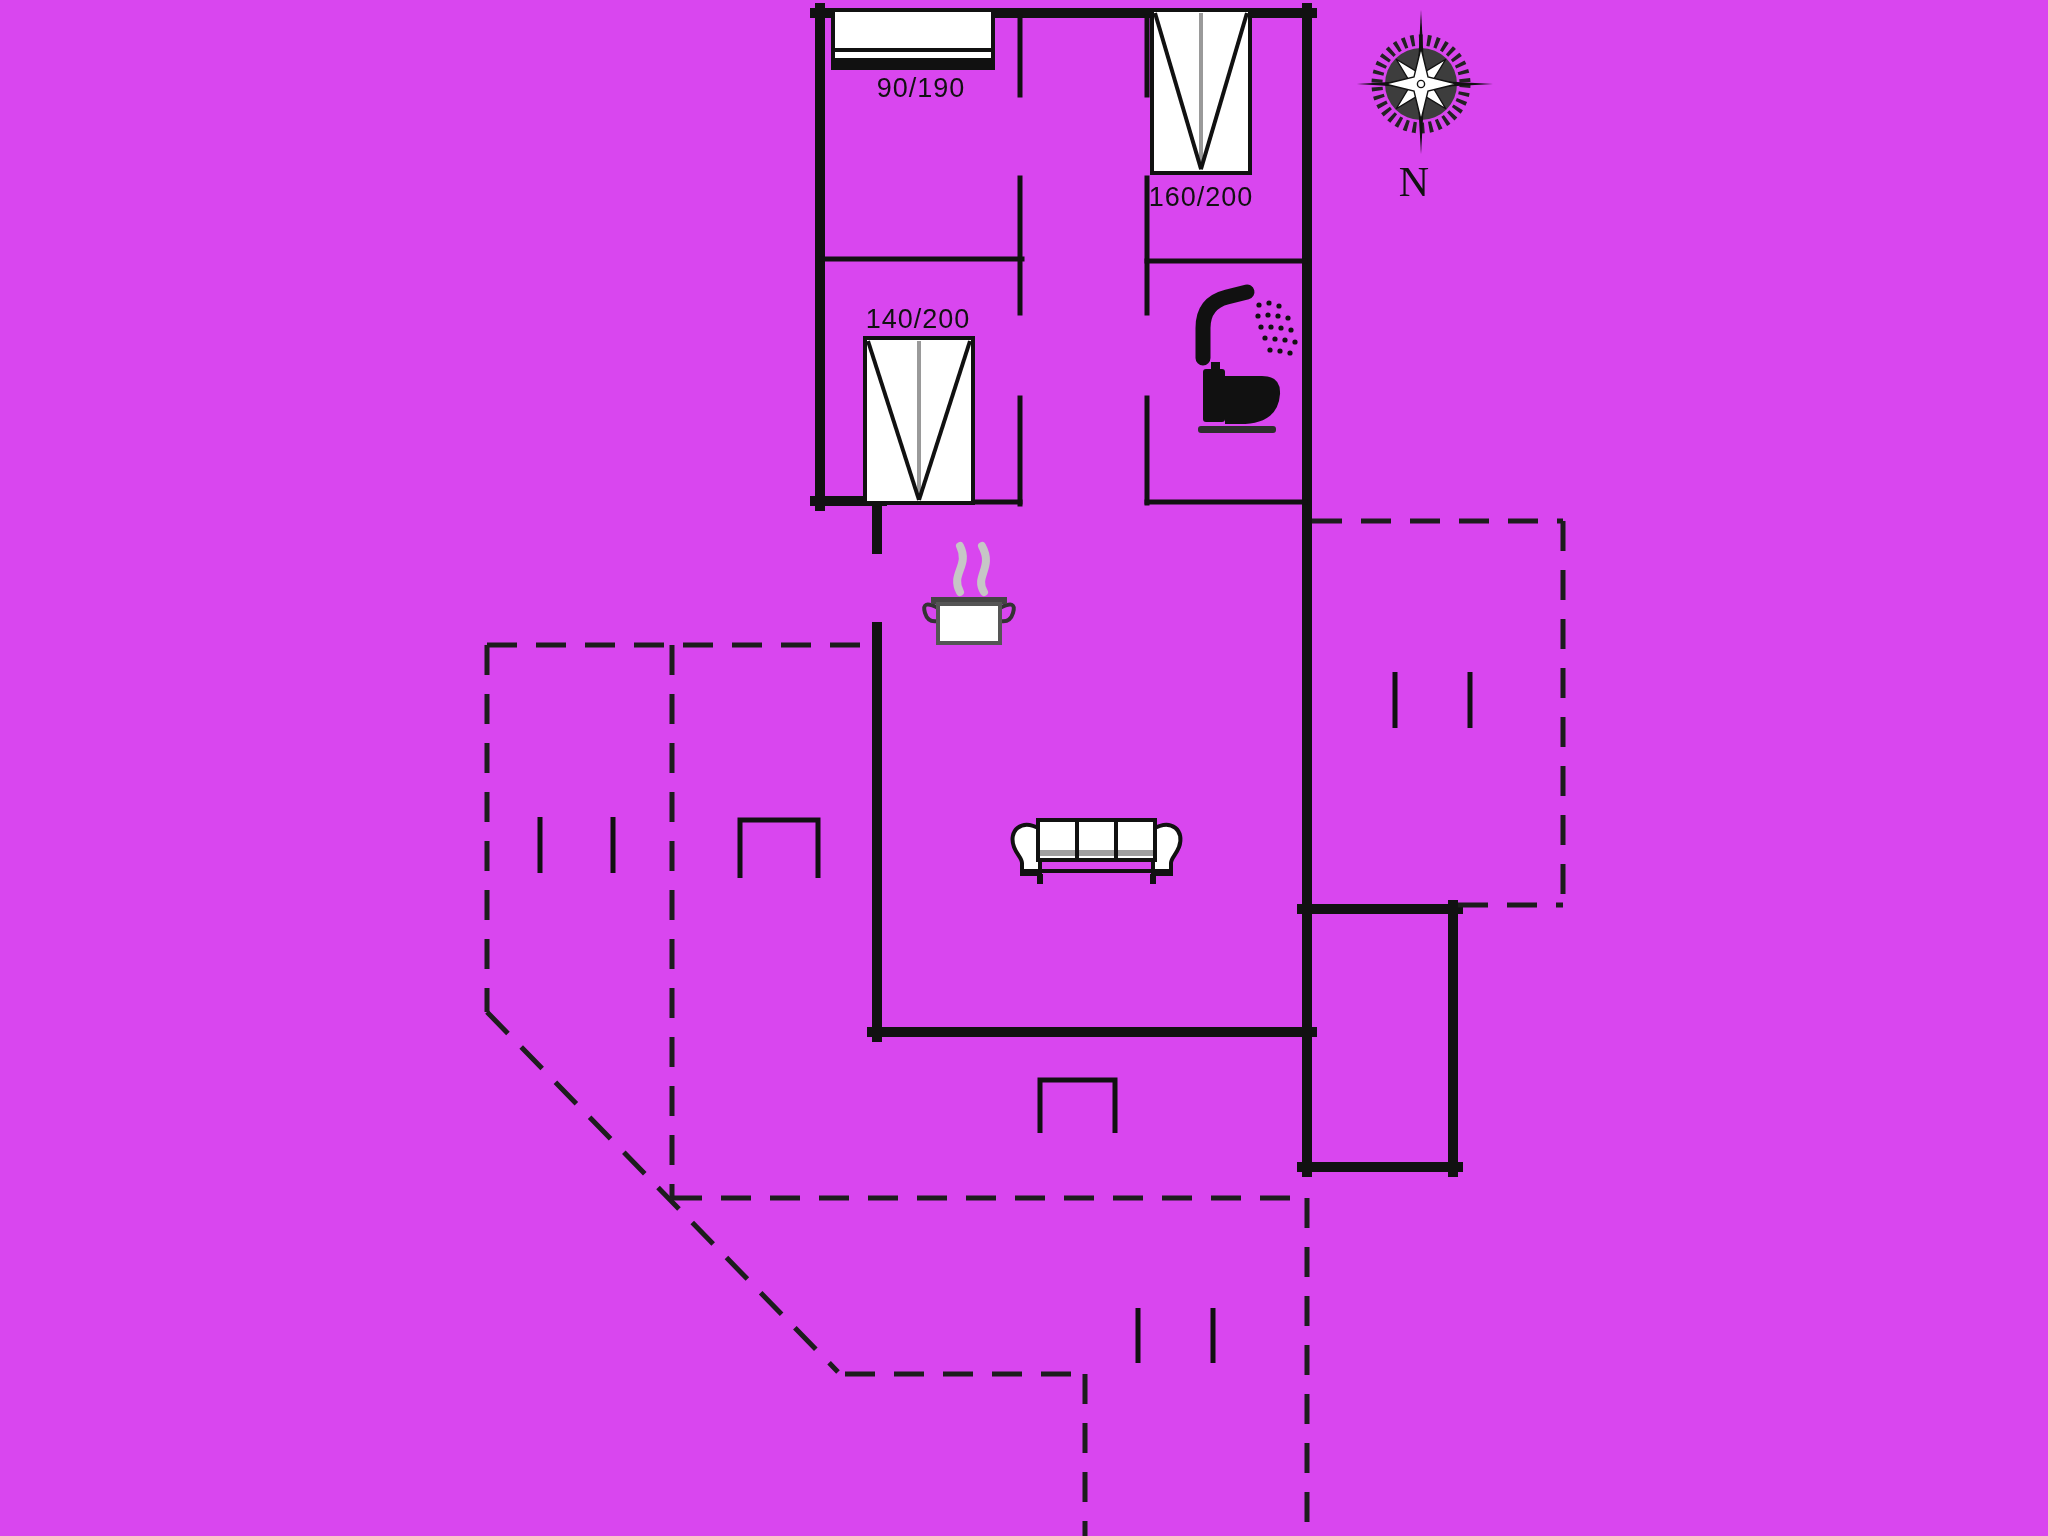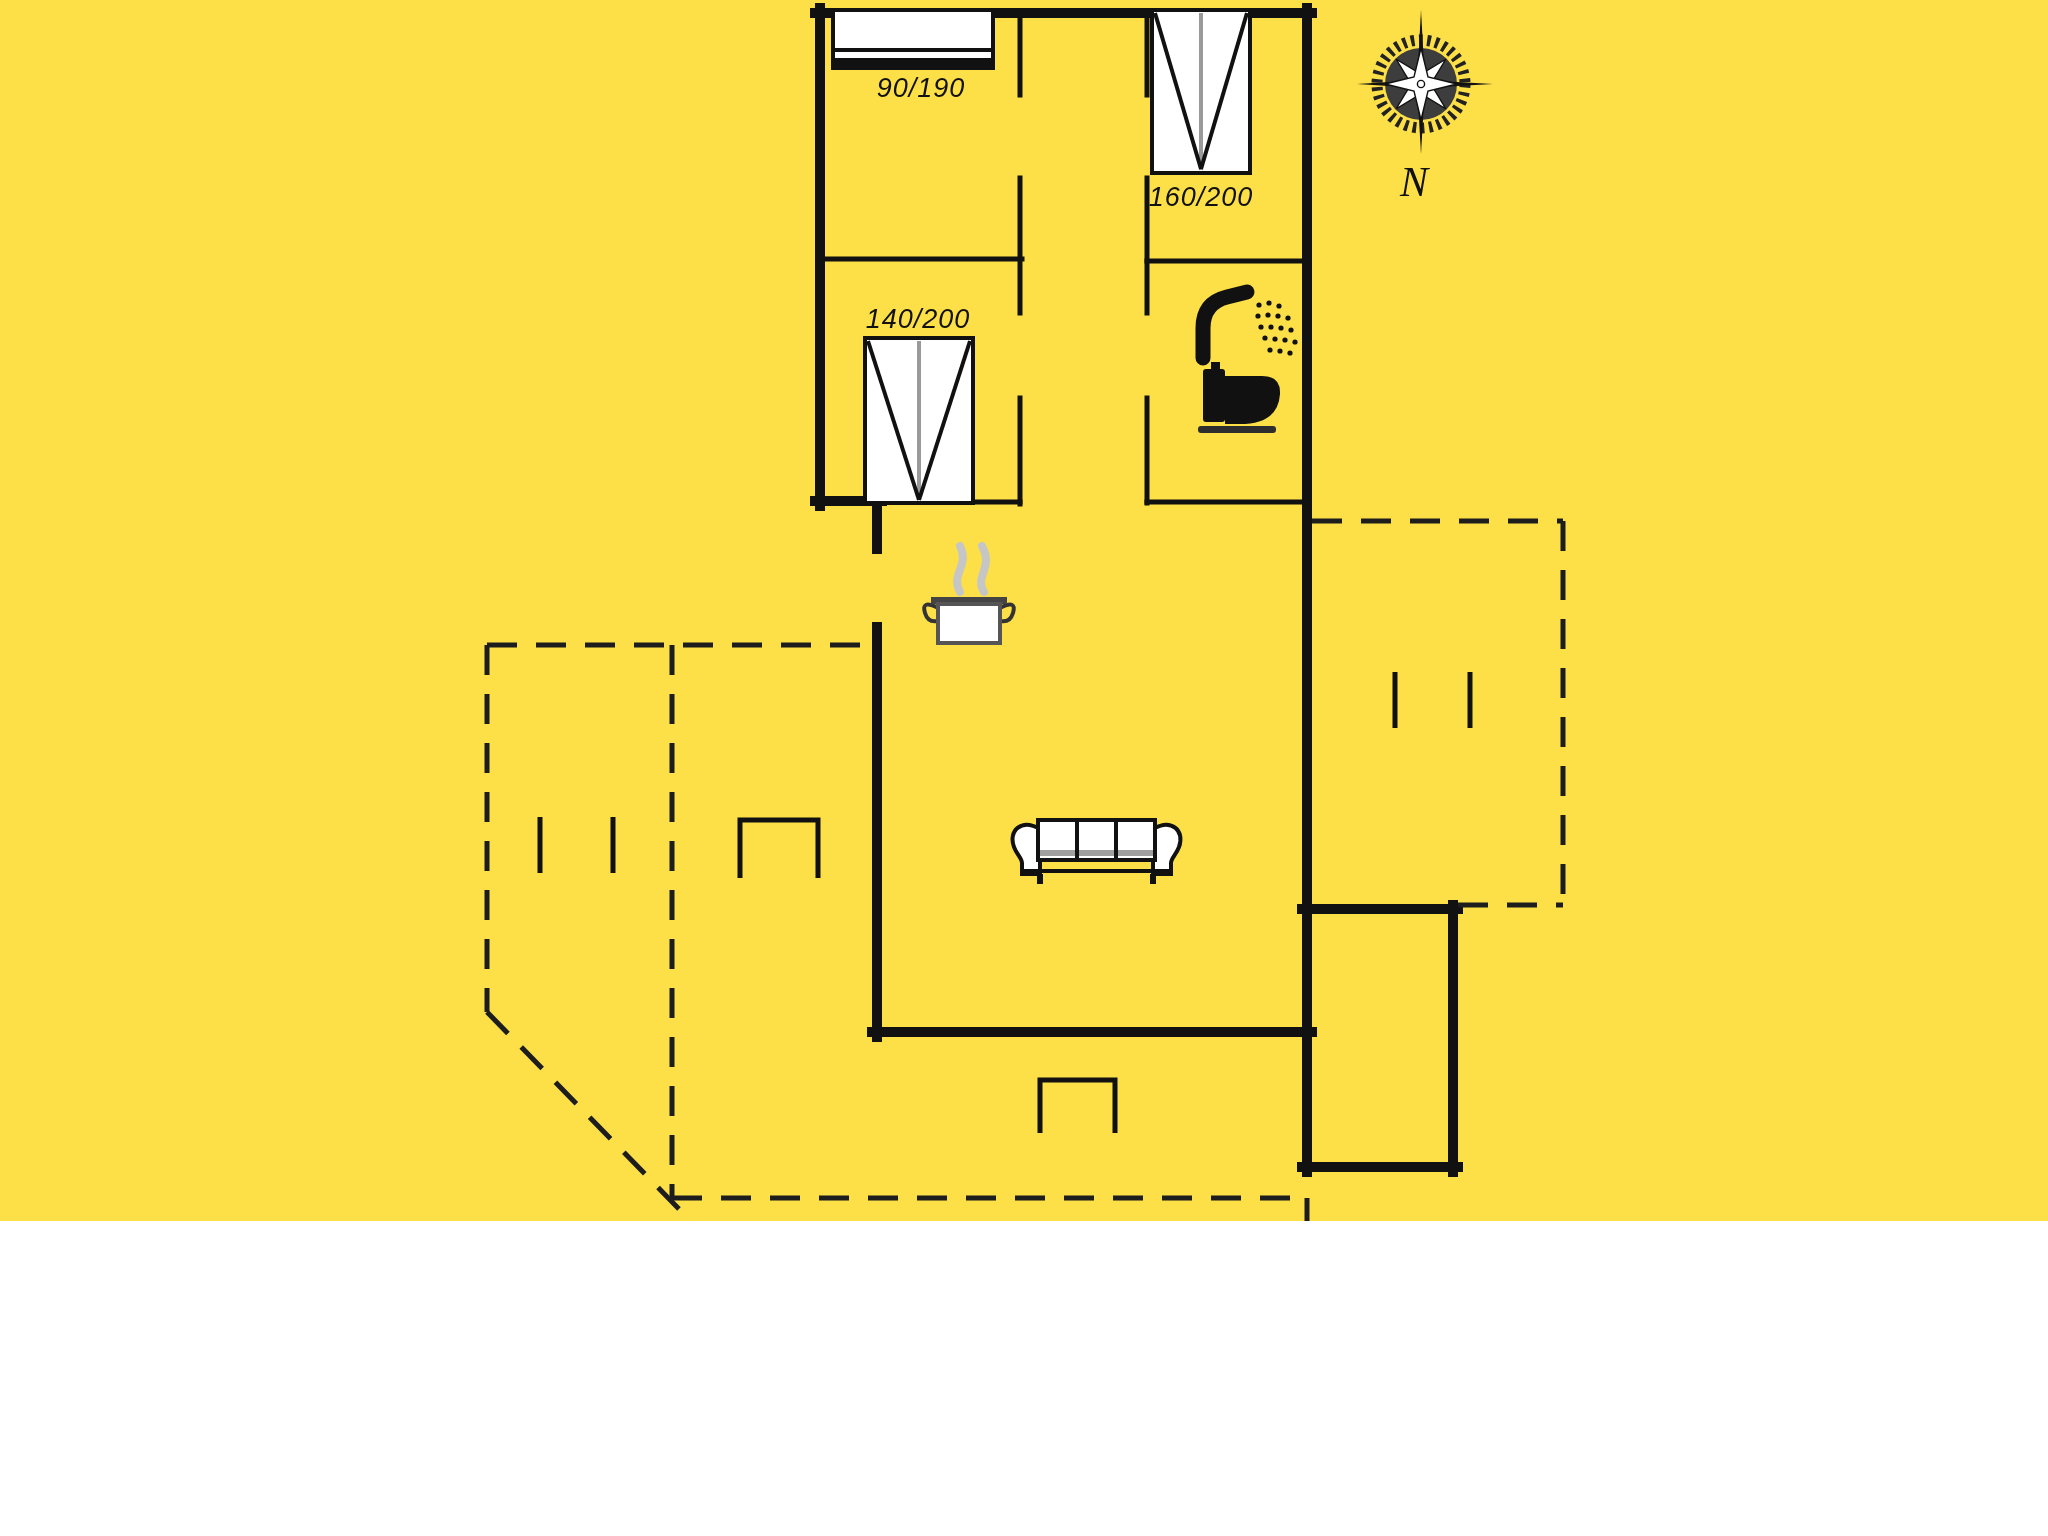--- a/index.html
+++ b/index.html
@@ -1,17 +1,17 @@
 <!DOCTYPE html>
 <html><head>
 <meta charset="utf-8">
 <style>
   html,body{margin:0;padding:0;background:#ffffff;}
-  .page{position:relative;width:2048px;height:1221px;background:#fde047;overflow:hidden;
-        font-family:"Liberation Sans",sans-serif;font-style:italic;}
+  .page{position:relative;width:2048px;height:1536px;background:#d946ef;overflow:hidden;
+        font-family:"Liberation Sans",sans-serif;}
   svg{display:block;}
   .wall-ext{stroke:#111111;stroke-width:10;fill:none;stroke-linecap:square;}
   .wall-int{stroke:#111111;stroke-width:5;fill:none;stroke-linecap:square;}
   .dash{stroke:#1d1d1d;stroke-width:5;fill:none;stroke-dasharray:30 19;stroke-linecap:butt;}
   .marker{stroke:#111111;stroke-width:5;fill:none;stroke-linecap:butt;}
   .furn{stroke:#111111;stroke-width:4;fill:#ffffff;}
   .furn-line{stroke:#111111;stroke-width:4;fill:none;}
   .bed-label{font-family:"Liberation Sans",sans-serif;font-size:27px;fill:#111111;
              text-anchor:middle;letter-spacing:1px;}
   .compass-label{font-family:"Liberation Serif",serif;font-size:42px;fill:#111111;text-anchor:middle;}

